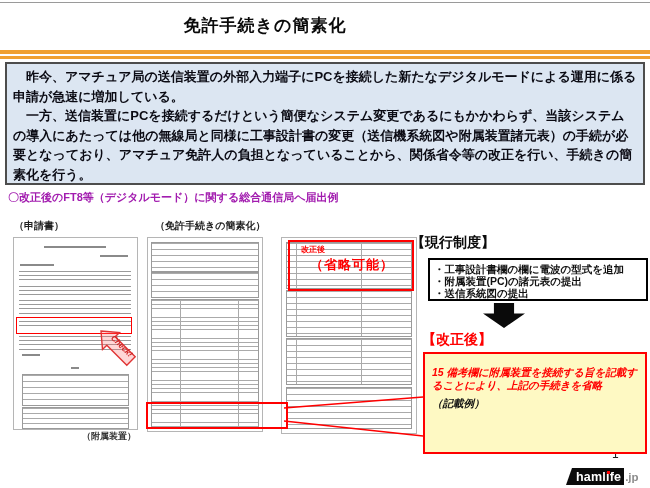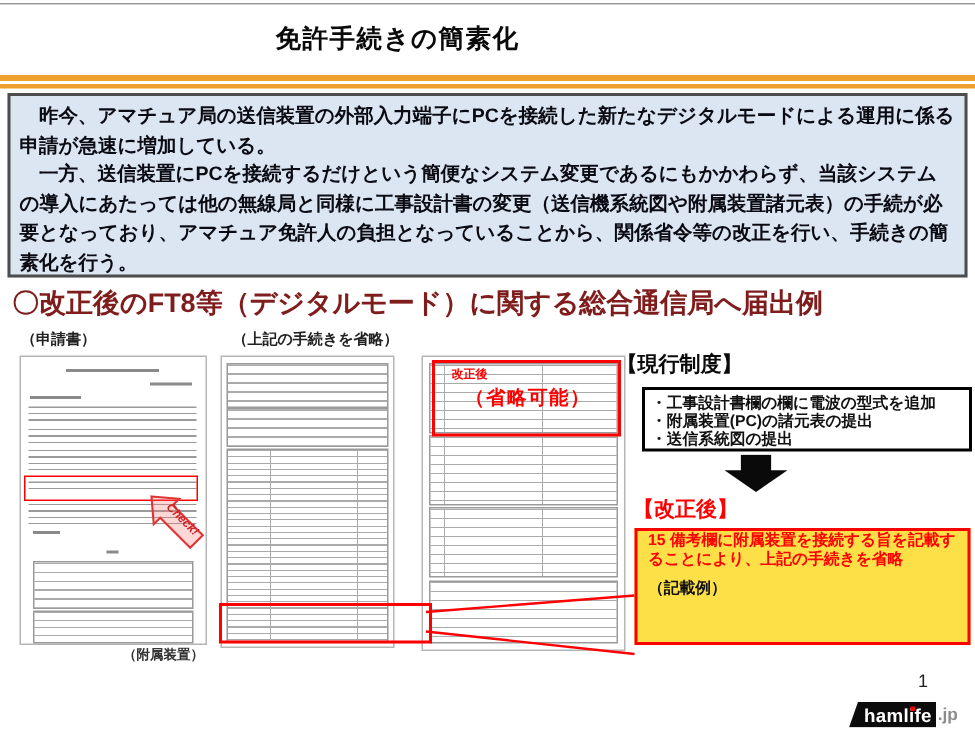--- a/index.html
+++ b/index.html
@@ -19,21 +19,21 @@
   .rule .r3{height:2.5px;background:#f0a030;}
   .intro{
     position:absolute;left:5px;top:62px;width:624px;height:111px;
     background:#dce6f2;border:2px solid #4d4d4d;padding:3px 6px 5px 6px;
     font-size:13px;font-weight:bold;color:#0b0b14;line-height:19.6px;
     word-break:break-all;overflow-wrap:anywhere;
   }
   .intro p{margin:0;}
   .sec-heading{
     position:absolute;left:8px;top:190px;width:560px;
-    font-size:18px;font-weight:bold;color:#7f1d1d;
+    font-size:11px;font-weight:bold;color:#a21caf;
   }
   .doc-label{position:absolute;font-size:10px;font-weight:bold;color:#222;}
   .l1{left:14px;top:219px;}
   .l2{left:155px;top:219px;}
   .caption{position:absolute;left:82px;top:430px;font-size:9px;color:#333;font-weight:bold;}
 
   
   .doc{position:absolute;background:#fff;border:1px solid #b5b5b5;}
   .doc1{left:13px;top:237px;width:123px;height:191px;}
   .doc2{left:147px;top:237px;width:114px;height:193px;}
@@ -67,21 +67,21 @@
     border:2px solid #000;background:#fff;padding:3px 4px;
     font-size:10.5px;font-weight:bold;color:#111;line-height:12.2px;white-space:nowrap;
   }
   .arrow{
     position:absolute;left:483px;top:303px;width:42px;height:25px;background:#0a0a0a;
     clip-path:polygon(26% 0,74% 0,74% 42%,100% 42%,50% 100%,0 42%,26% 42%);
   }
   .rev-head{position:absolute;left:422px;top:331px;font-size:14px;font-weight:bold;color:#ff0000;}
   .rev-box{
     position:absolute;left:423px;top:352px;width:206px;height:74px;
-    border:2.5px solid #ff0000;background:#fde047;padding:0 7px;z-index:6;
+    border:2.5px solid #ff0000;background:#fef9c3;padding:12px 7px;z-index:6;font-style:italic;
   }
   .rev-note{font-size:10.5px;font-weight:bold;color:#ff0000;line-height:13px;word-break:break-all;}
   .rev-ex{margin-top:5px;font-size:10.5px;font-weight:bold;color:#111;}
   .ex-table{
     margin-top:1px;display:flex;border:1px solid #666;background:#fff;width:196px;
   }
   .ex-table .c1{
     width:37px;border-right:1px solid #666;display:flex;align-items:center;justify-content:center;
     font-size:9px;font-weight:bold;color:#111;padding:2px 1px;white-space:nowrap;
   }
@@ -112,21 +112,21 @@
   </div>
 
   <div class="intro">
     <p>　昨今、アマチュア局の送信装置の外部入力端子にPCを接続した新たなデジタルモードによる運用に係る申請が急速に増加している。</p>
     <p>　一方、送信装置にPCを接続するだけという簡便なシステム変更であるにもかかわらず、当該システムの導入にあたっては他の無線局と同様に工事設計書の変更（送信機系統図や附属装置諸元表）の手続が必要となっており、アマチュア免許人の負担となっていることから、関係省令等の改正を行い、手続きの簡素化を行う。</p>
   </div>
 
   <div class="sec-heading">〇改正後のFT8等（デジタルモード）に関する総合通信局へ届出例</div>
 
   <div class="doc-label l1">（申請書）</div>
-  <div class="doc-label l2">（上記の手続きを省略）</div>
+  <div class="doc-label l2">（免許手続きの簡素化）</div>
 
   <div class="doc doc1">
     <div class="m-line" style="left:30px;top:8px;width:62px;"></div>
     <div class="m-line" style="left:86px;top:17px;width:28px;"></div>
     <div class="m-line" style="left:6px;top:26px;width:34px;"></div>
     <div class="m-par" style="top:33px;height:12px;"></div>
     <div class="m-par" style="top:48px;height:12px;"></div>
     <div class="m-par" style="top:62px;height:16px;"></div>
     <div class="m-par" style="top:83px;height:8px;"></div>
     <div class="m-par" style="top:98px;height:14px;"></div>

